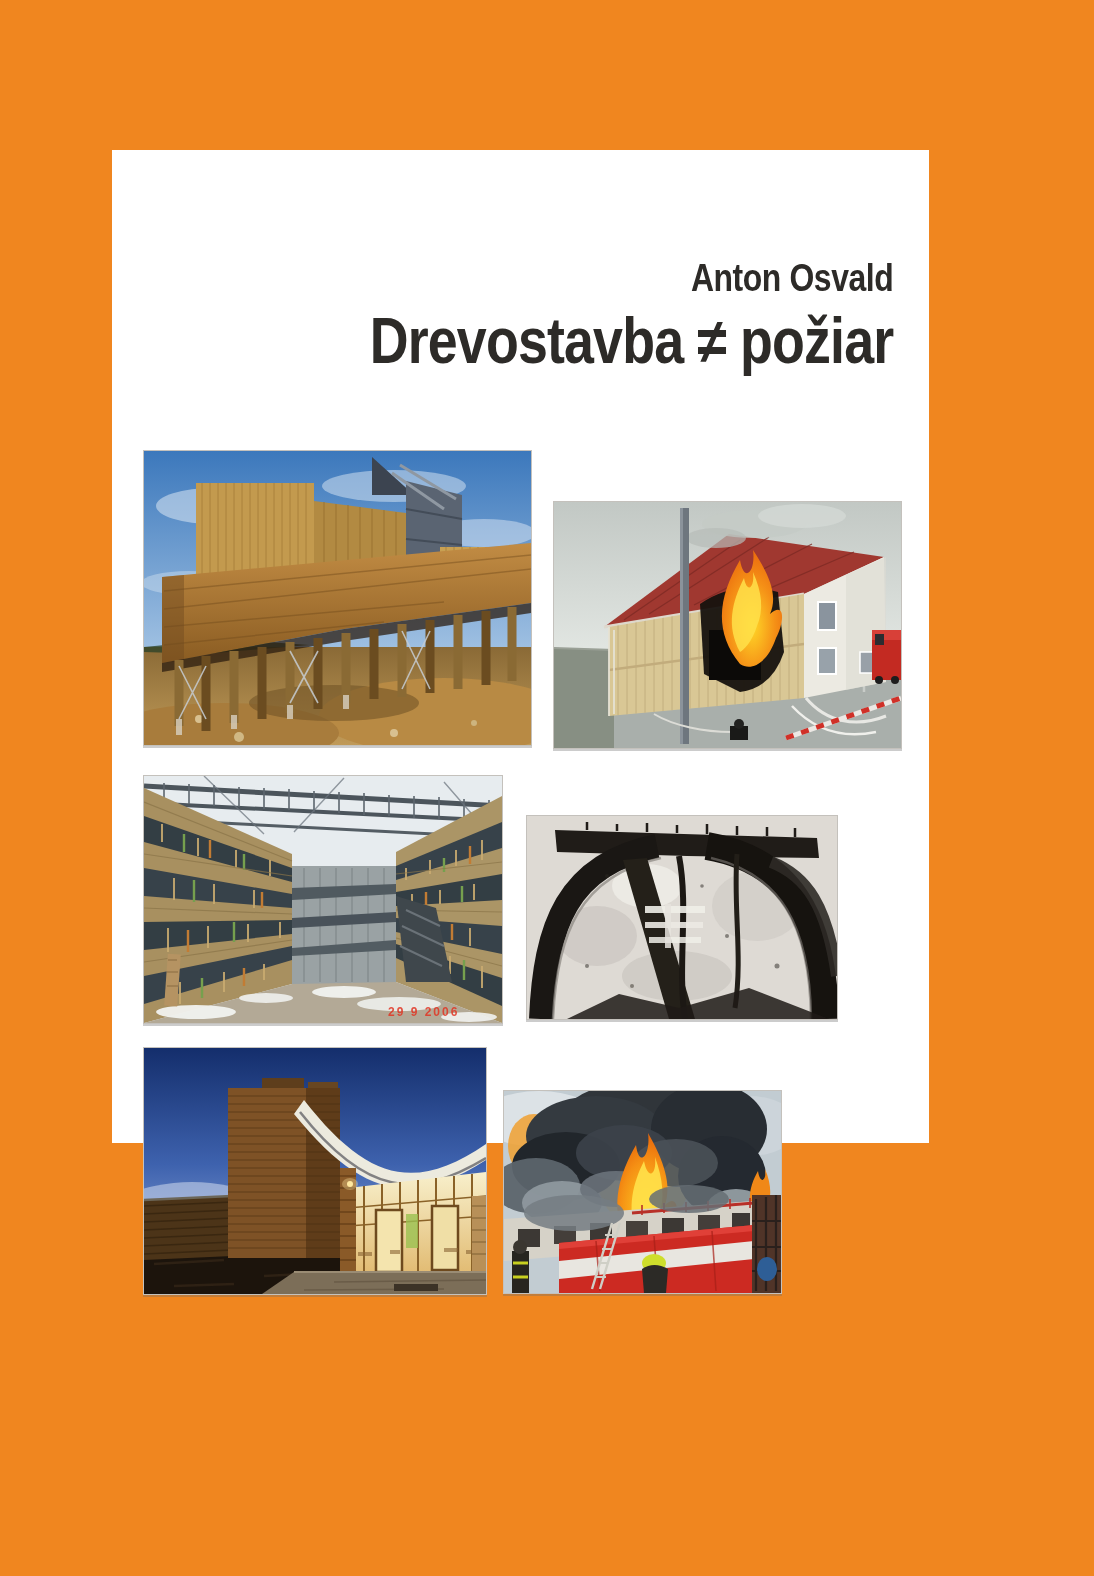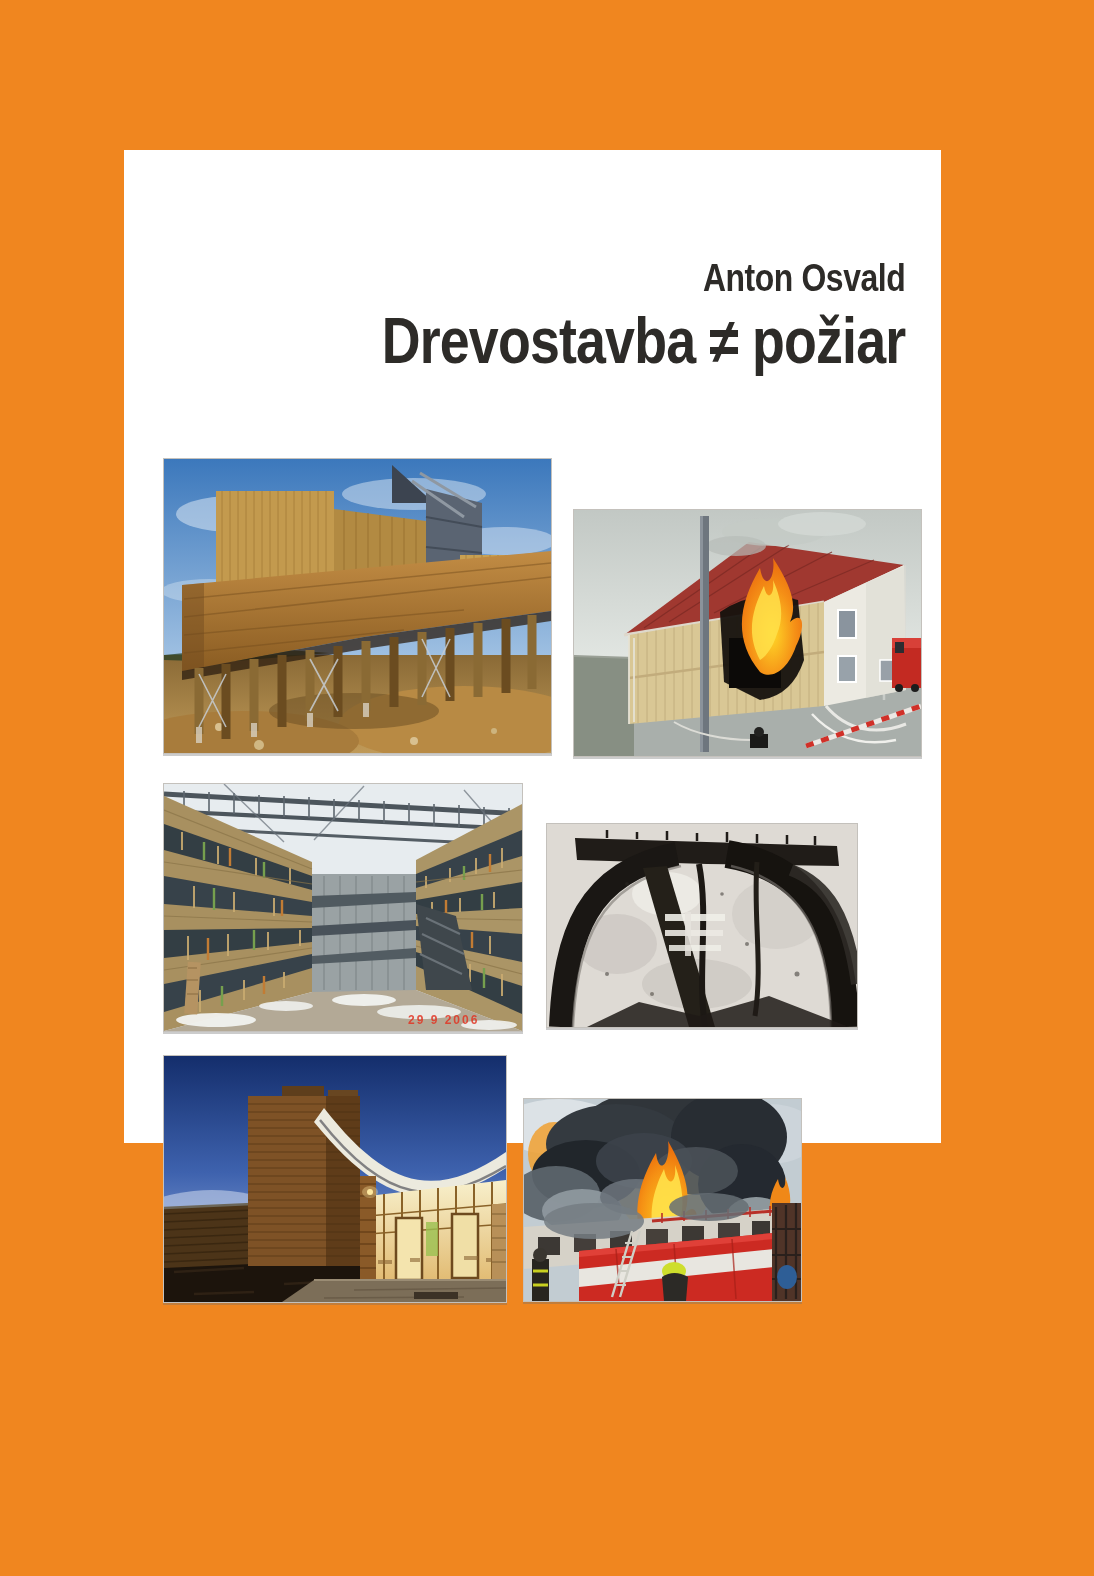--- a/index.html
+++ b/index.html
@@ -2,40 +2,40 @@
 <html><head>
 <meta charset="utf-8">
 <style>
   html,body{margin:0;padding:0;}
   body{
     width:1094px;height:1576px;position:relative;overflow:hidden;
     background:#F0861F;
     font-family:"Liberation Sans",sans-serif;
   }
   .panel{
-    position:absolute;left:124px;top:150px;width:817px;height:993px;
+    position:absolute;left:112px;top:150px;width:817px;height:993px;
     background:#FFFFFF;
   }
   .title-block{
     position:absolute;top:106px;right:36px;text-align:right;
     color:#2D2B28;
     transform:scaleX(.84);transform-origin:100% 0;
     white-space:nowrap;
   }
   .author{
     font-size:38px;font-weight:700;line-height:1.2;letter-spacing:-.5px;
   }
   .title{
     font-size:64px;font-weight:700;line-height:1.1;letter-spacing:-1px;
     margin-top:4px;
   }
   .photo{
     position:absolute;border:1px solid #c4c1bc;background:#fff;
     box-shadow:0 2px 0 rgba(110,110,110,.35);
-    margin:8px;padding:0;
+    margin:0;padding:0;
   }
   .photo svg{display:block;width:100%;height:100%;}
   .p1{left:31px;top:300px;width:387px;height:294px;}
   .p2{left:441px;top:351px;width:347px;height:246px;}
   .p3{left:31px;top:625px;width:358px;height:247px;}
   .p4{left:414px;top:665px;width:310px;height:203px;}
   .p5{left:31px;top:897px;width:342px;height:246px;}
   .p6{left:391px;top:940px;width:277px;height:202px;}
 </style>
 </head>

